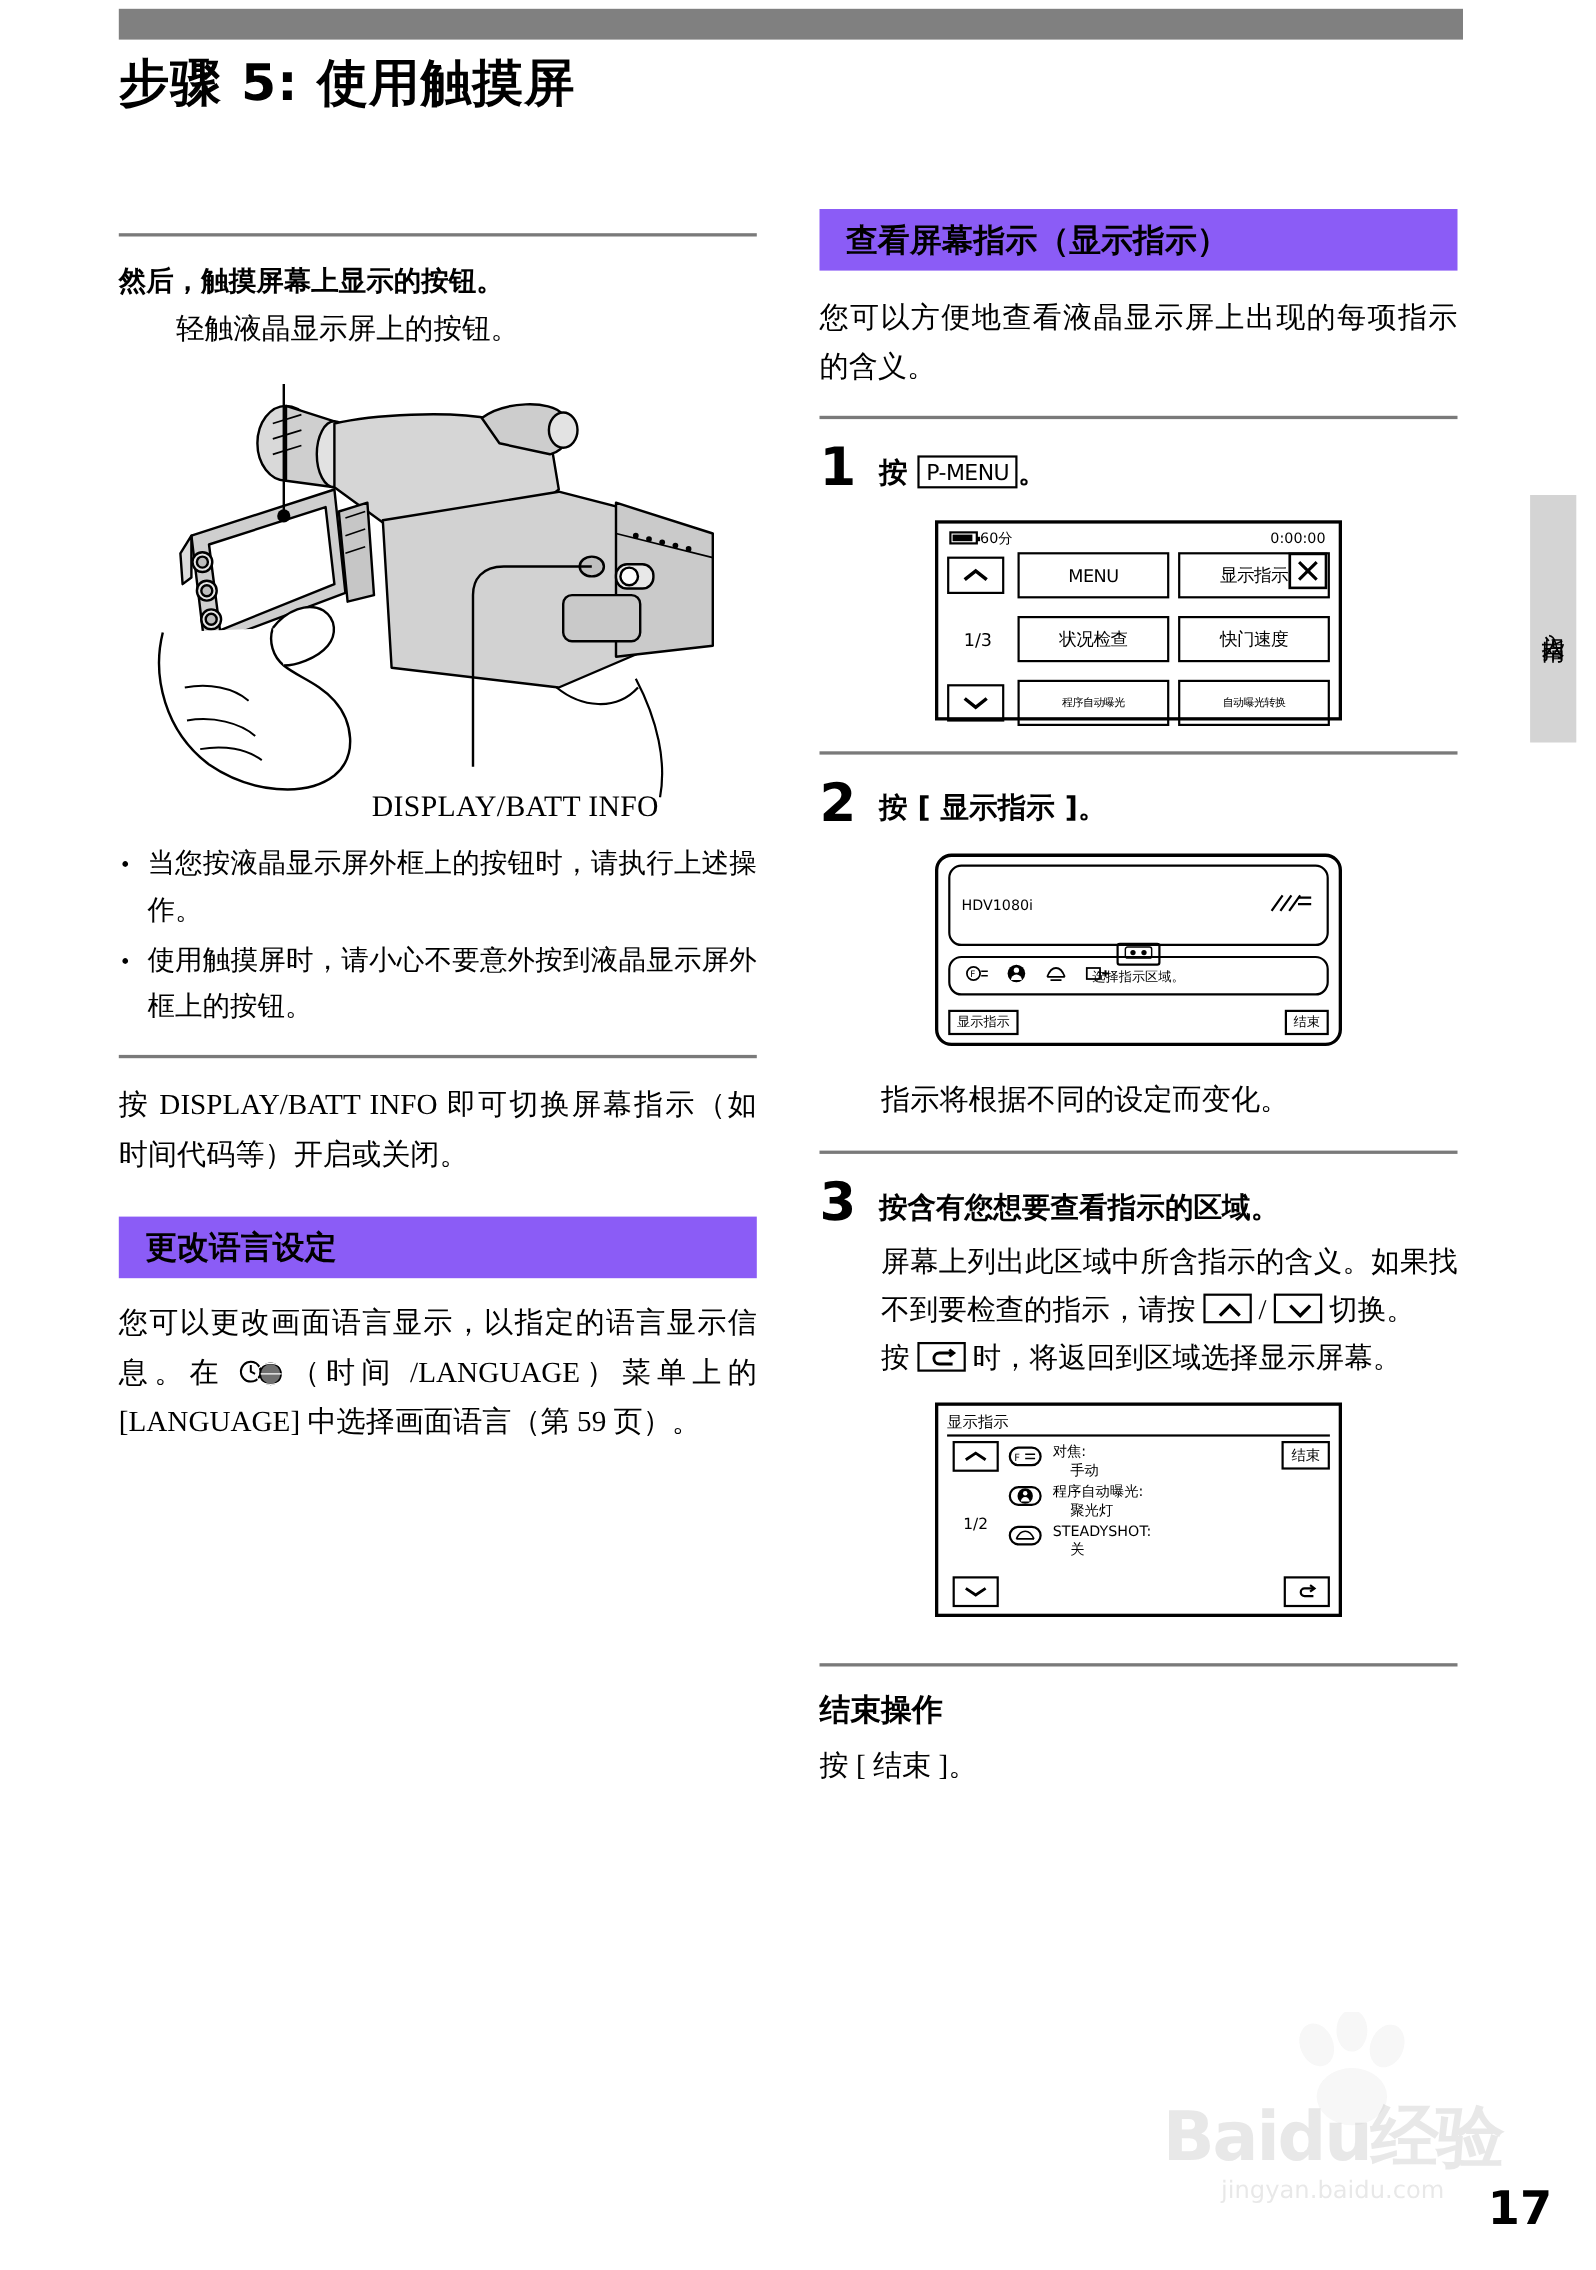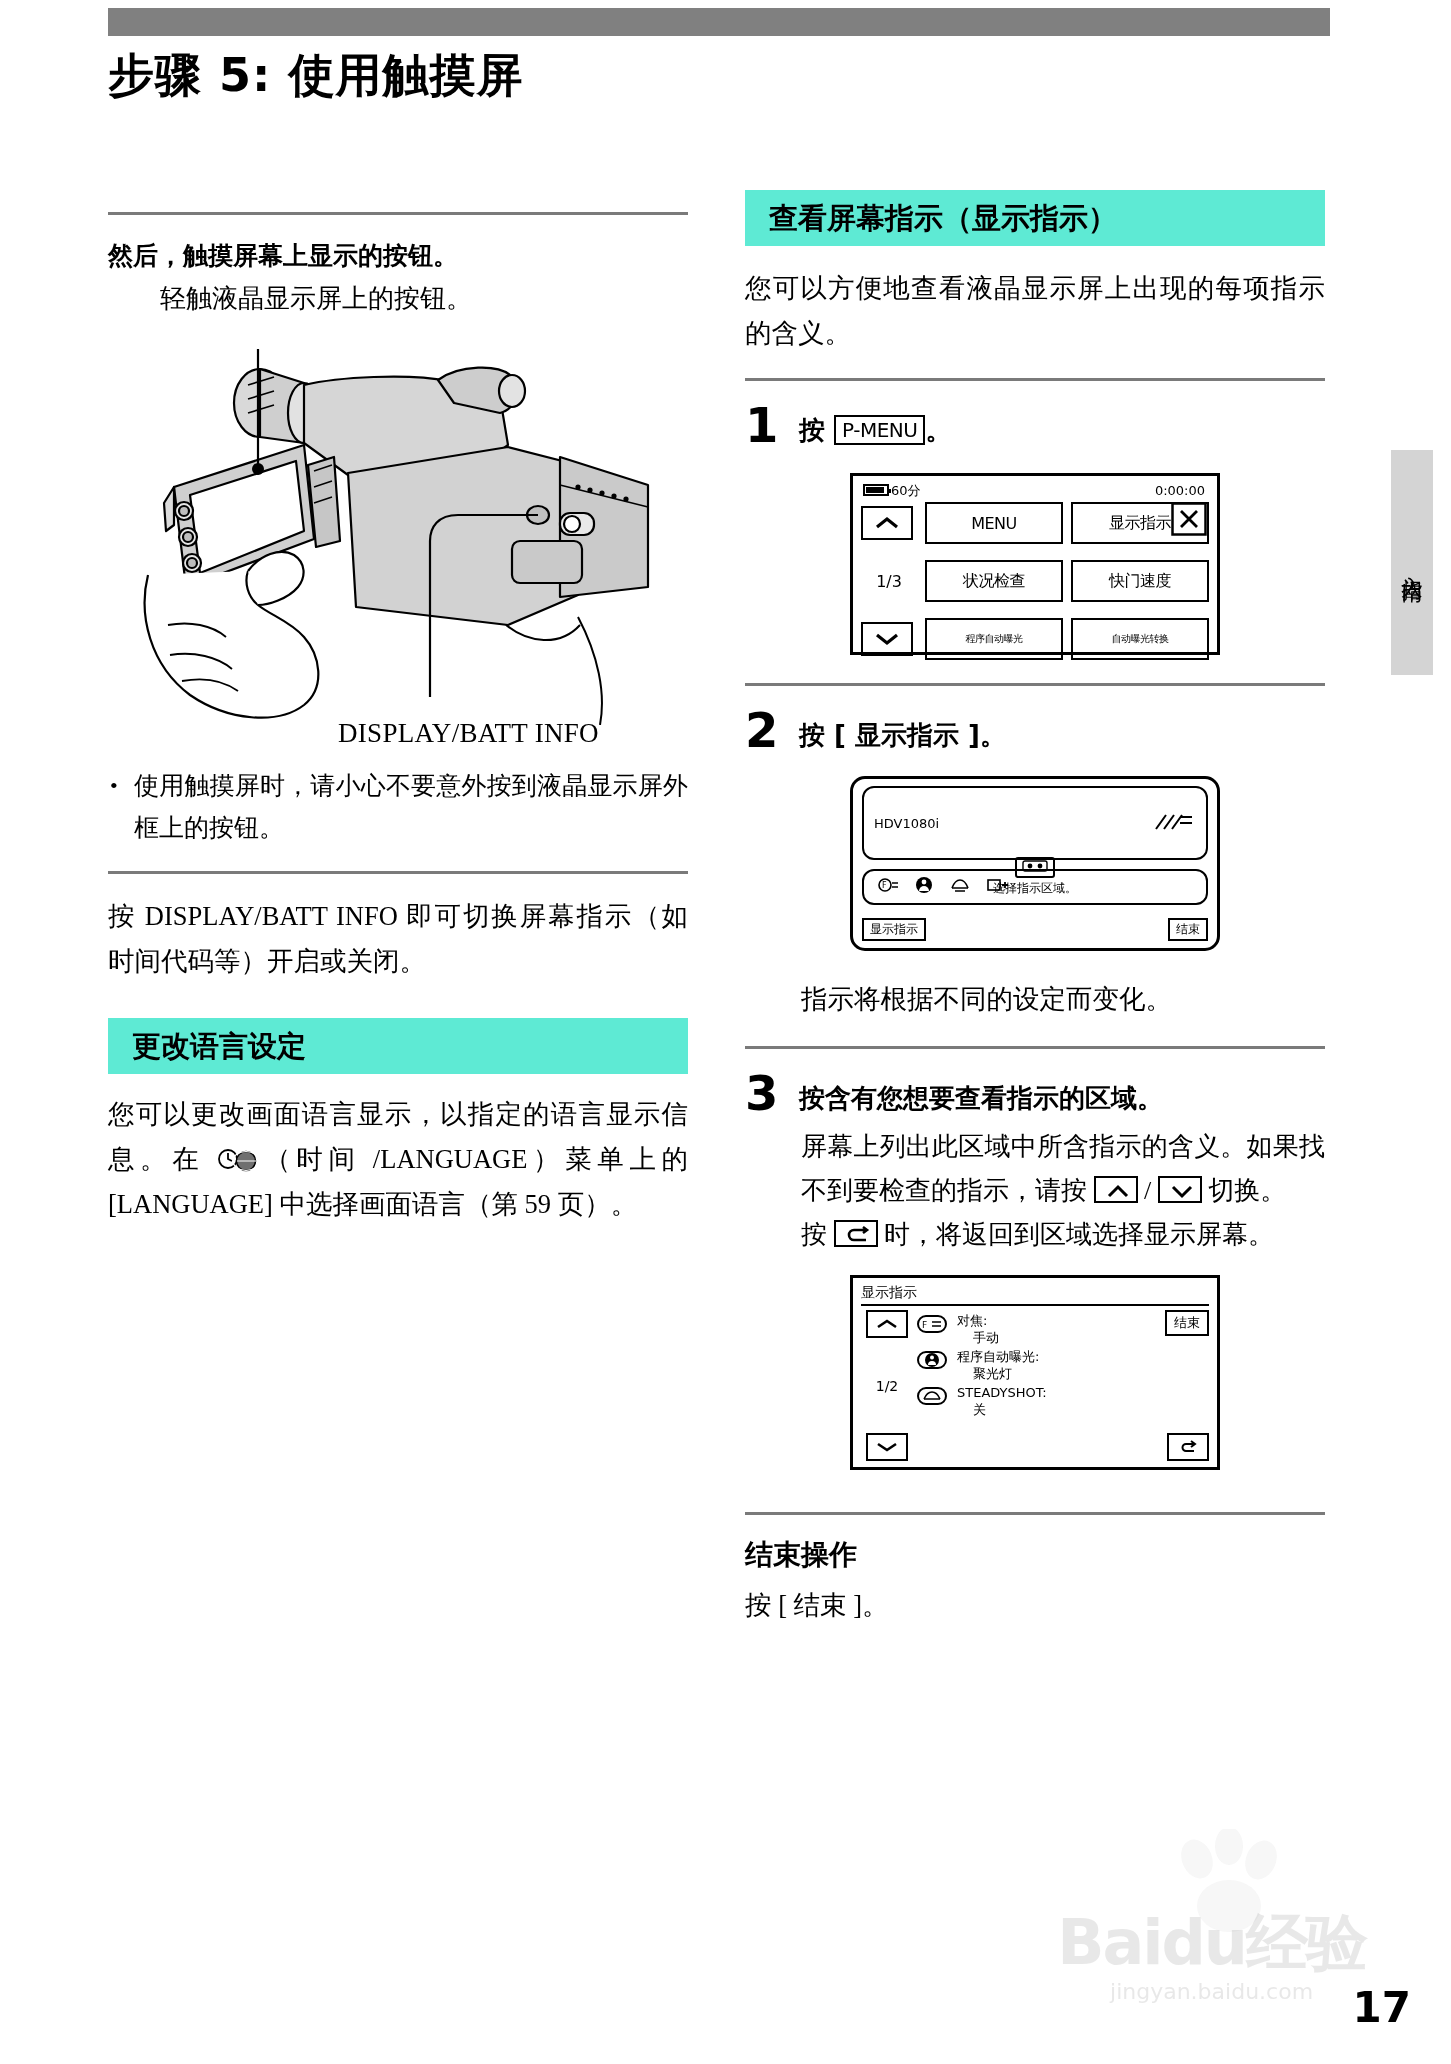--- a/index.html
+++ b/index.html
@@ -55,21 +55,21 @@
 
   .indent-note {
     font-size: 26px;
     line-height: 44px;
     margin-left: 52px;
     margin-top: 0;
   }
 
   
   .sec-head {
-    background: #5eead4;
+    background: #8b5cf6;
     font-family: "DejaVu Sans", "Liberation Sans", sans-serif;
     font-weight: bold;
     font-size: 29px;
     padding: 9px 8px 9px 24px;
     line-height: 38px;
   }
 
   .sub-head {
     font-family: "DejaVu Sans", "Liberation Sans", sans-serif;
     font-weight: bold;
@@ -384,20 +384,21 @@
 
           <path d="M150,24 L150,144" stroke-width="2.2"></path>
           <path d="M430,190 L350,190 C330,190 322,202 322,216 L322,372" stroke-width="2.2"></path>
         </g>
         <circle cx="150" cy="144" r="6" fill="#000"></circle>
       </svg>
       <div class="display-label">DISPLAY/BATT INFO</div>
     </div>
 
     <ul class="bullets">
+      <li>当您按液晶显示屏外框上的按钮时，请执行上述操作。</li>
       <li>使用触摸屏时，请小心不要意外按到液晶显示屏外框上的按钮。</li>
     </ul>
 
     <div class="rule rule-short"></div>
 
     <p class="body">按 DISPLAY/BATT INFO 即可切换屏幕指示（如时间代码等）开启或关闭。</p>
 
     <div style="height:34px"></div>
 
     <div class="sec-head">更改语言设定</div>

